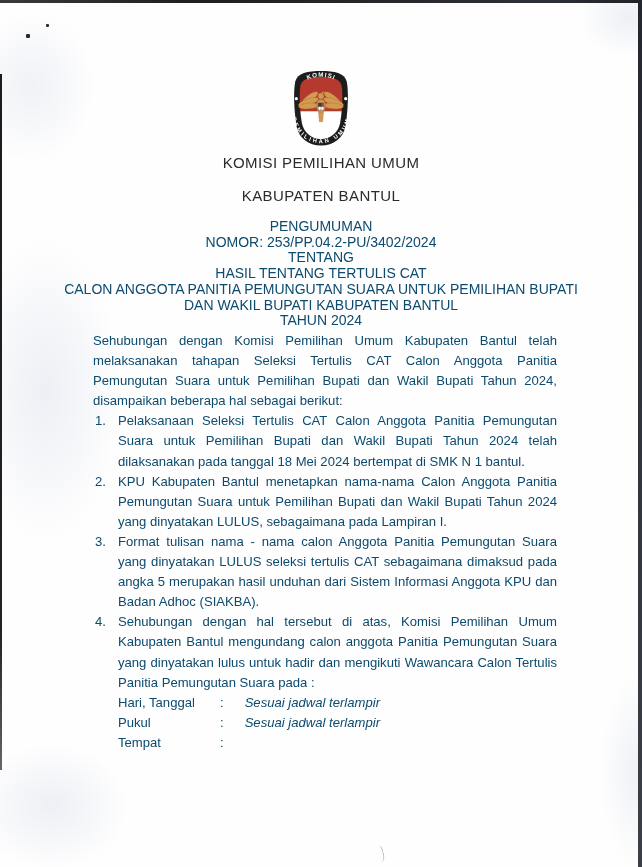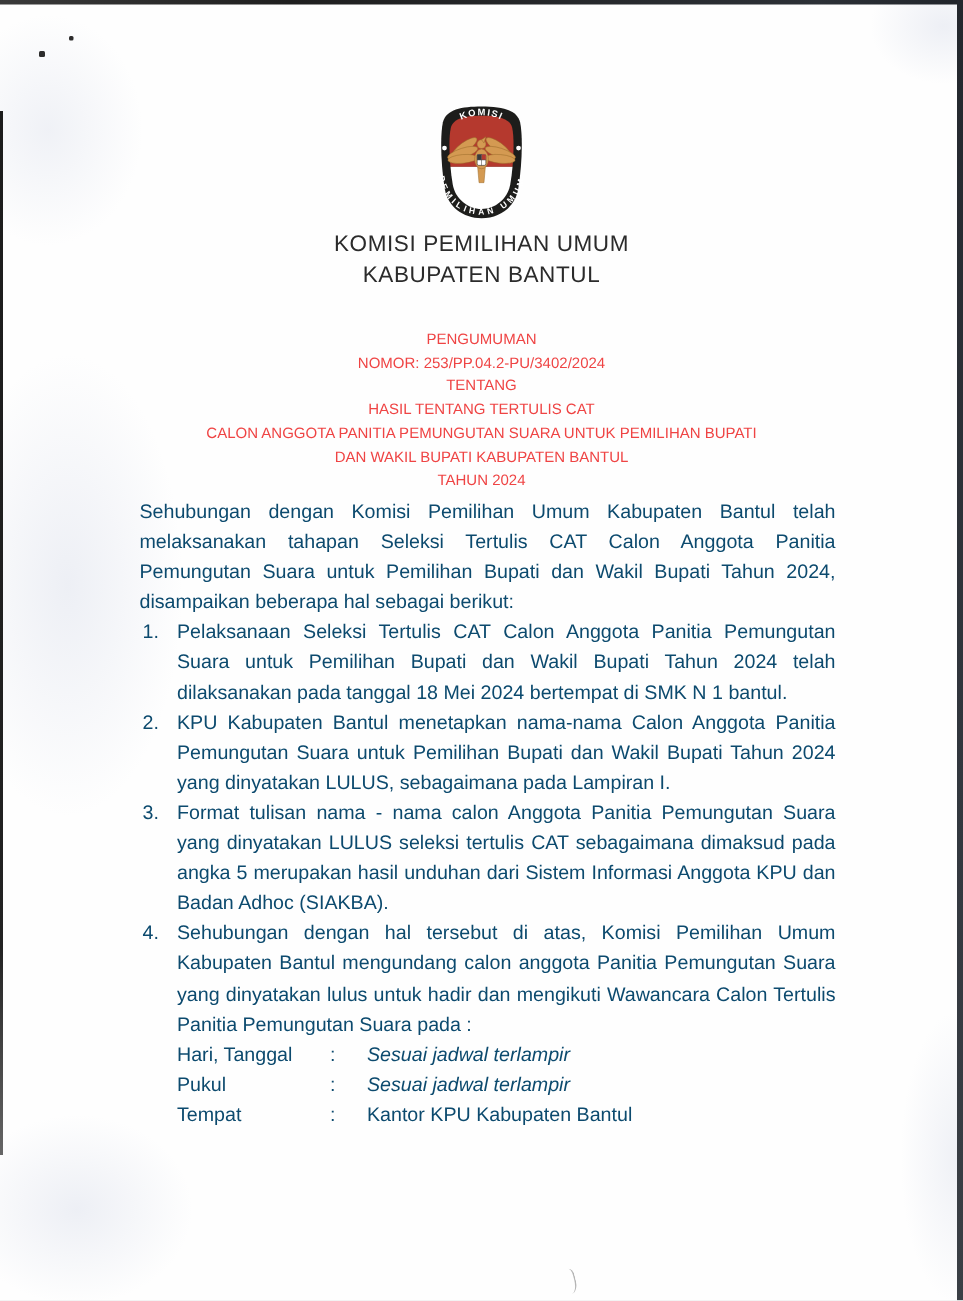--- a/index.html
+++ b/index.html
@@ -29,21 +29,21 @@
     position:absolute; left:374px; top:846px; width:9px; height:17px;
     border-right:1.5px solid #8f8f8f; border-radius:70% 40% 60% 50%;
     transform:rotate(-14deg); opacity:.65;
   }
   
   .header-block { position:absolute; top:69px; left:0; width:642px; text-align:center; }
   .logo-svg { display:block; margin:0 auto; }
   .org-name { margin-top:4px; font-size:15px; line-height:17.5px; letter-spacing:.4px; color:#2b2b2b; }
   
   .title-block { position:absolute; top:219px; left:40px; width:562px; text-align:center;
-                 font-size:10px; line-height:15.7px; color:#ef4444; }
+                 font-size:14px; line-height:15.7px; color:#0c4a6e; }
   .title-line { margin:0; }
   
   .body-block { position:absolute; top:331px; left:93px; width:464px;
                 font-size:13.1px; line-height:20.1px; text-align:justify; color:#0c4a6e; }
   .opening { margin:0; }
   .list { margin:0; }
   .list-item { position:relative; padding-left:25px; margin:0; }
   .list-item .num { position:absolute; left:2px; top:0; }
   .schedule { margin:0 0 0 25px; }
   .sched-row { display:flex; text-align:left;gap:16px; }
@@ -103,21 +103,21 @@
       <path id="arcTop" d="M27 18 A30 16.8 0 0 1 73 18" fill="none"></path>
       <text font-size="9.5" font-weight="bold" fill="#ffffff" letter-spacing="1.4" font-family="Liberation Sans, DejaVu Sans, sans-serif">
         <textPath href="#arcTop" startOffset="50%" text-anchor="middle">KOMISI</textPath>
       </text>
       <path id="arcBottom" d="M13 46 A43.5 43.5 0 1 0 87 46" fill="none"></path>
       <text font-size="8.6" font-weight="bold" fill="#ffffff" letter-spacing="3.6" font-family="Liberation Sans, DejaVu Sans, sans-serif">
         <textPath href="#arcBottom" startOffset="50%" text-anchor="middle">PEMILIHAN UMUM</textPath>
       </text>
     </svg>
     <div class="org-name">KOMISI PEMILIHAN UMUM</div>
-    <div class="org-name" style="margin-top:4px;">KABUPATEN BANTUL</div>
+    <div class="org-name" style="margin-top:16px;">KABUPATEN BANTUL</div>
   </div>
 
   <div class="title-block">
     <p class="title-line">PENGUMUMAN</p>
     <p class="title-line">NOMOR: 253/PP.04.2-PU/3402/2024</p>
     <p class="title-line">TENTANG</p>
     <p class="title-line">HASIL TENTANG TERTULIS CAT</p>
     <p class="title-line">CALON ANGGOTA PANITIA PEMUNGUTAN SUARA UNTUK PEMILIHAN BUPATI</p>
     <p class="title-line">DAN WAKIL BUPATI KABUPATEN BANTUL</p>
     <p class="title-line">TAHUN 2024</p>
@@ -152,18 +152,17 @@
         <span class="sched-value italic">Sesuai jadwal terlampir</span>
       </div>
       <div class="sched-row">
         <span class="sched-label">Pukul</span>
         <span class="sched-sep">:</span>
         <span class="sched-value italic">Sesuai jadwal terlampir</span>
       </div>
       <div class="sched-row">
         <span class="sched-label">Tempat</span>
         <span class="sched-sep">:</span>
-        <span class="sched-value">Kantor KPU Kabupaten Bantul</span>
       </div>
     </div>
   </div>
 
 </div>
 
 </body></html>

